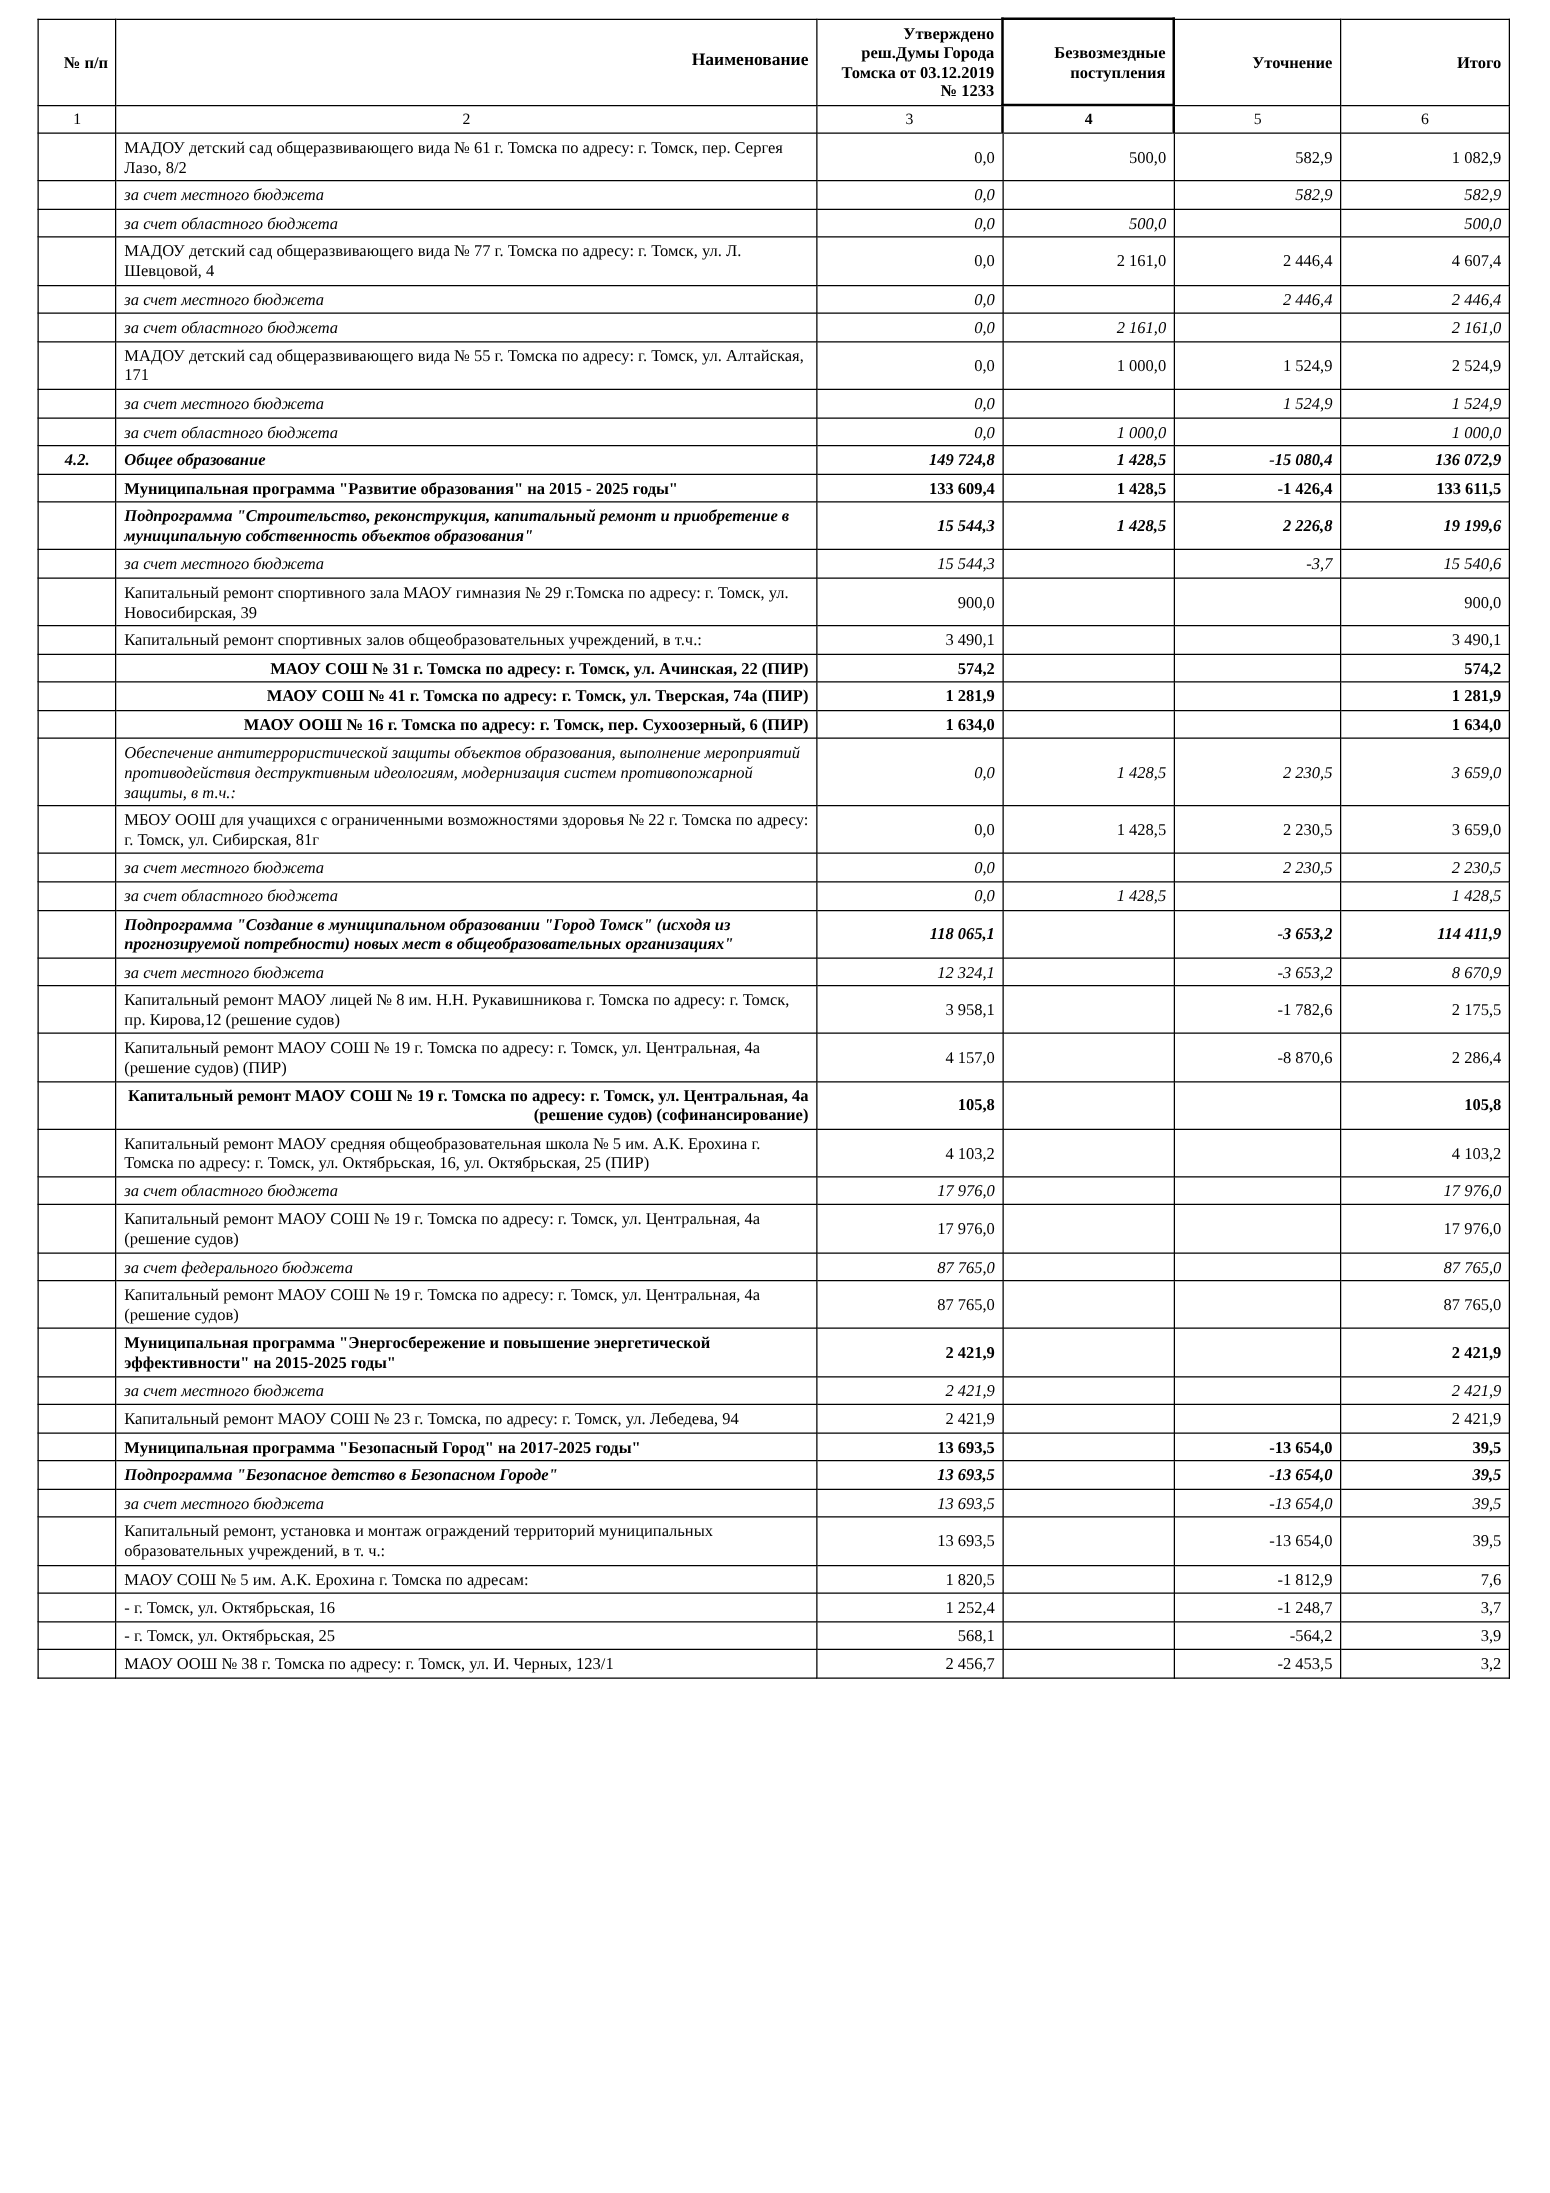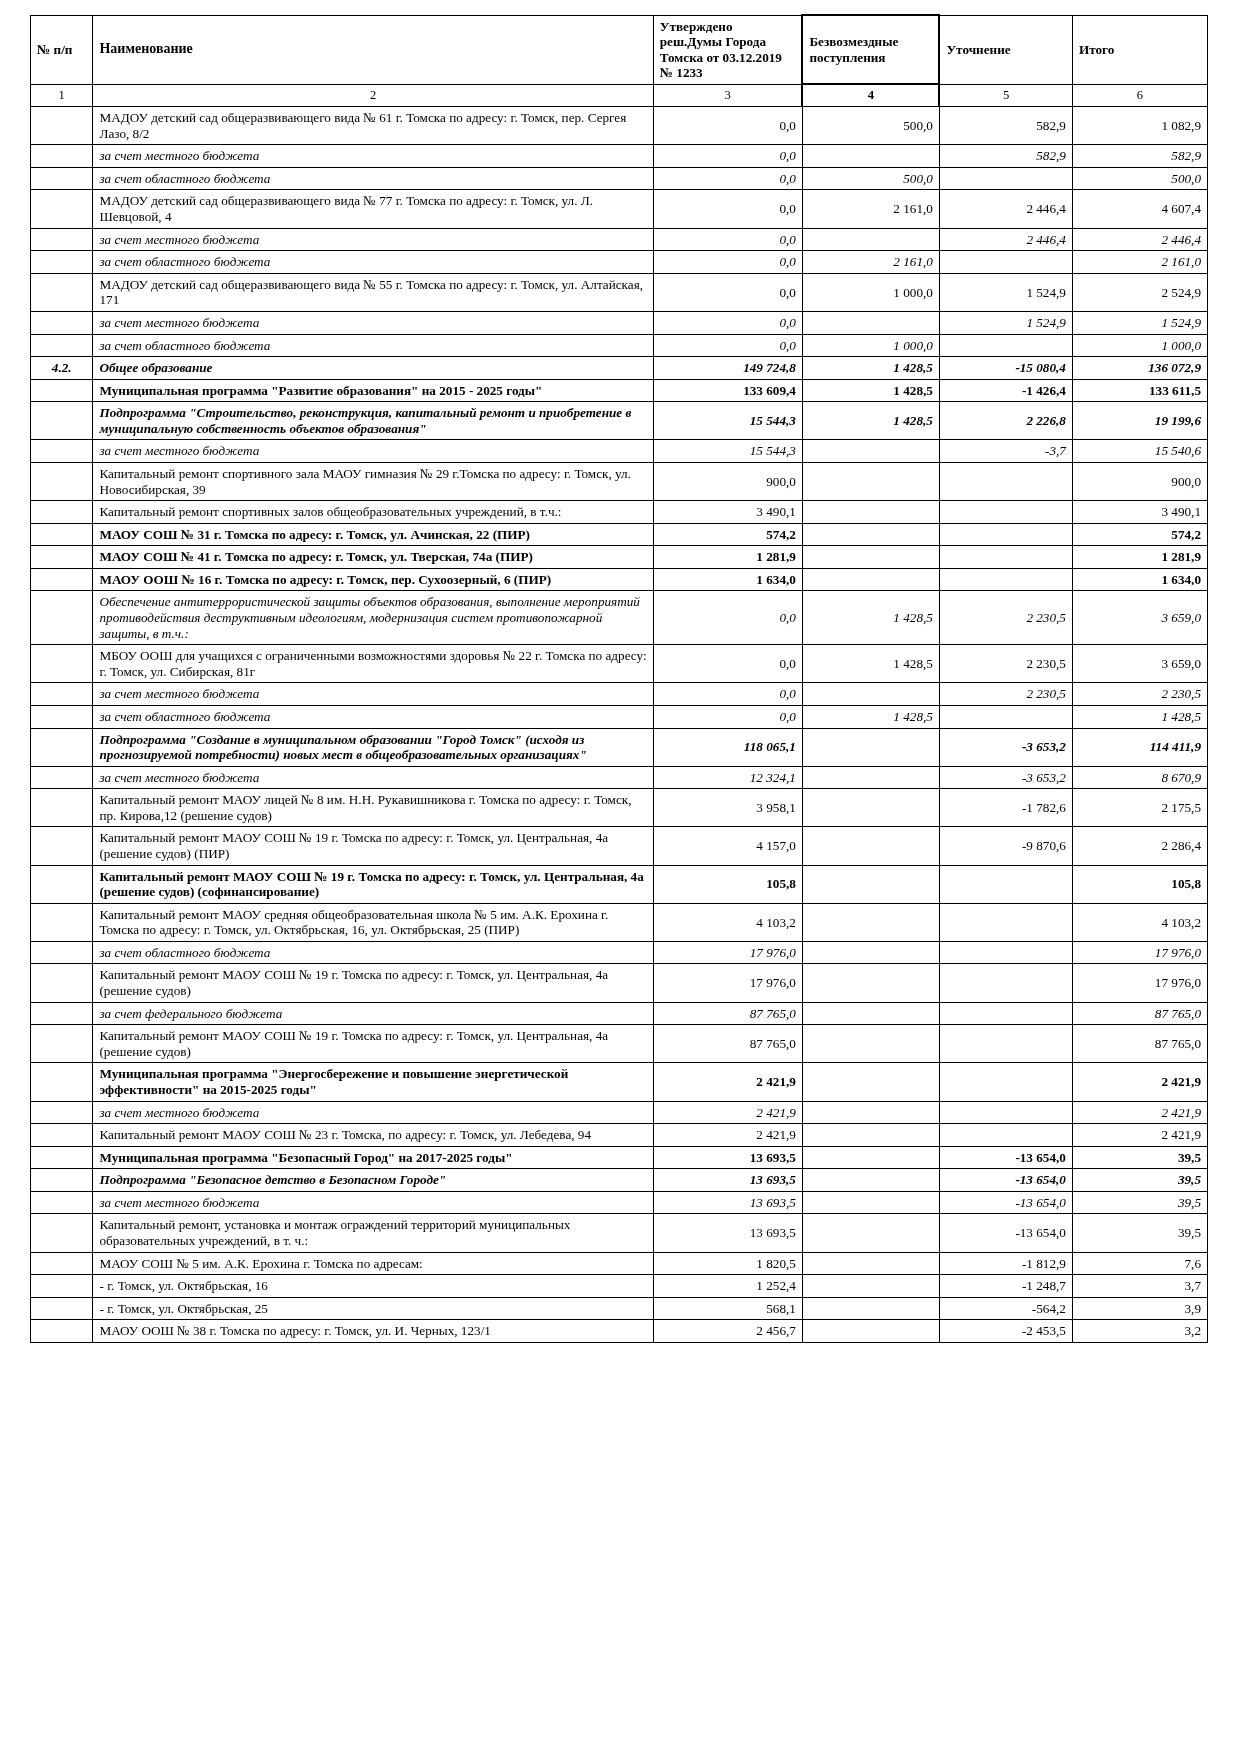--- a/index.html
+++ b/index.html
@@ -32,21 +32,21 @@
     line-height: 1.18;
   }
   col.c-num   { width: 62px; }
   col.c-name  { width: 556px; }
   col.c-app   { width: 148px; }
   col.c-free  { width: 136px; }
   col.c-ref   { width: 132px; }
   col.c-tot   { width: 134px; }
 
   thead th {
-    text-align: left;
+    text-align: right;
     font-weight: bold;
     font-size: 13.2px;
     padding: 8px 4px;
   }
   thead th.hdr-name { font-size: 14px; }
   .rownum td {
     text-align: center;
     font-size: 12.6px;
     padding: 1px 2px;
   }
@@ -74,20 +74,21 @@
     border: 2px solid #000 !important;
   }
   .cell-free-hdrnum {
     border-left: 2px solid #000 !important;
     border-right: 2px solid #000 !important;
     border-top: 2px solid #000 !important;
   }
   .boxed-row td {
     border-top: 1.6px solid #000 !important;
     border-bottom: 1.6px solid #000 !important;
+    text-align: right;
   }
   .boxed-row td.name {
     font-weight: bold;
   }
 </style>
 </head>
 <body>
 
 <div class="page">
   <table class="budget">
@@ -316,21 +317,21 @@
           <td class="num">3 958,1</td>
           <td class="num"></td>
           <td class="num">-1 782,6</td>
           <td class="num">2 175,5</td>
         </tr>
         <tr class="tall">
           <td class="idx"></td>
           <td class="name">Капитальный ремонт МАОУ СОШ № 19 г. Томска по адресу: г. Томск, ул. Центральная, 4а (решение судов) (ПИР)</td>
           <td class="num">4 157,0</td>
           <td class="num"></td>
-          <td class="num">-9 870,6</td>
+          <td class="num">-8 870,6</td>
           <td class="num">2 286,4</td>
         </tr>
         <tr class="tall boxed-row">
           <td class="idx b"></td>
           <td class="name b">Капитальный ремонт МАОУ СОШ № 19 г. Томска по адресу: г. Томск, ул. Центральная, 4а (решение судов) (софинансирование)</td>
           <td class="num b">105,8</td>
           <td class="num b"></td>
           <td class="num b"></td>
           <td class="num b">105,8</td>
         </tr>

